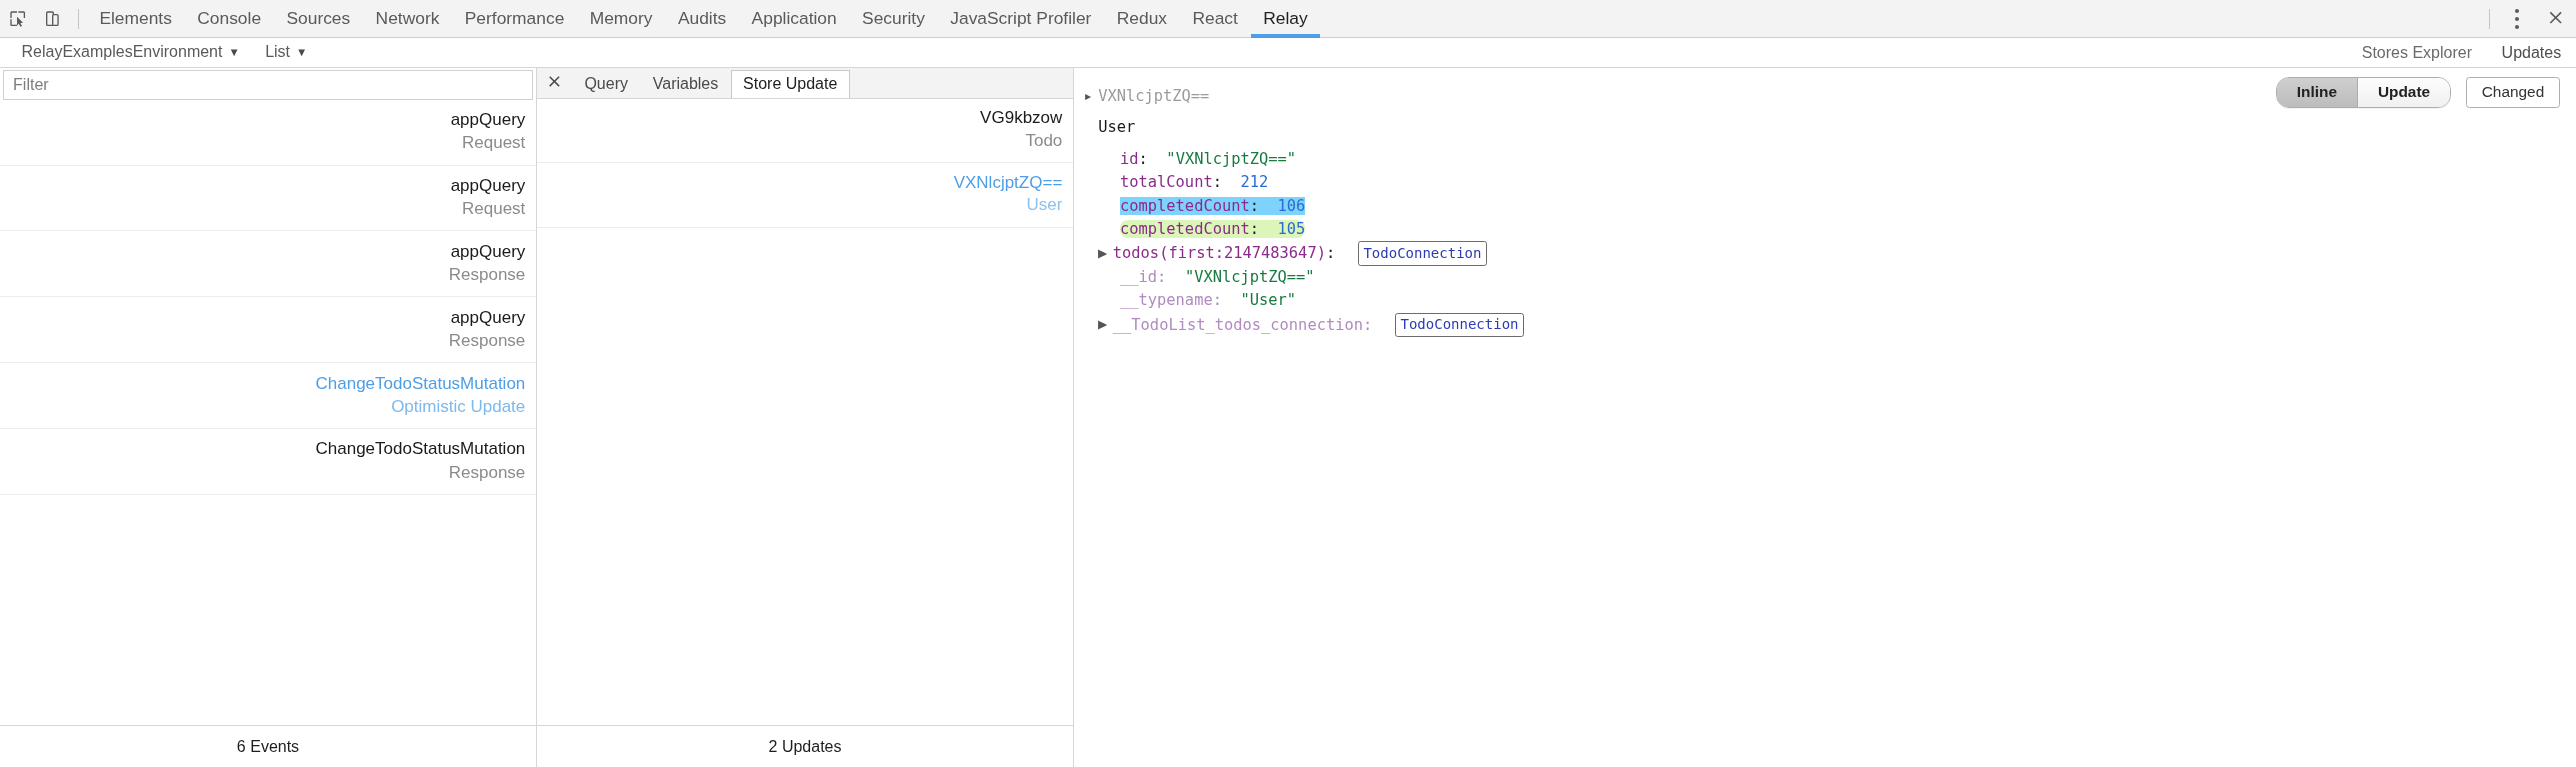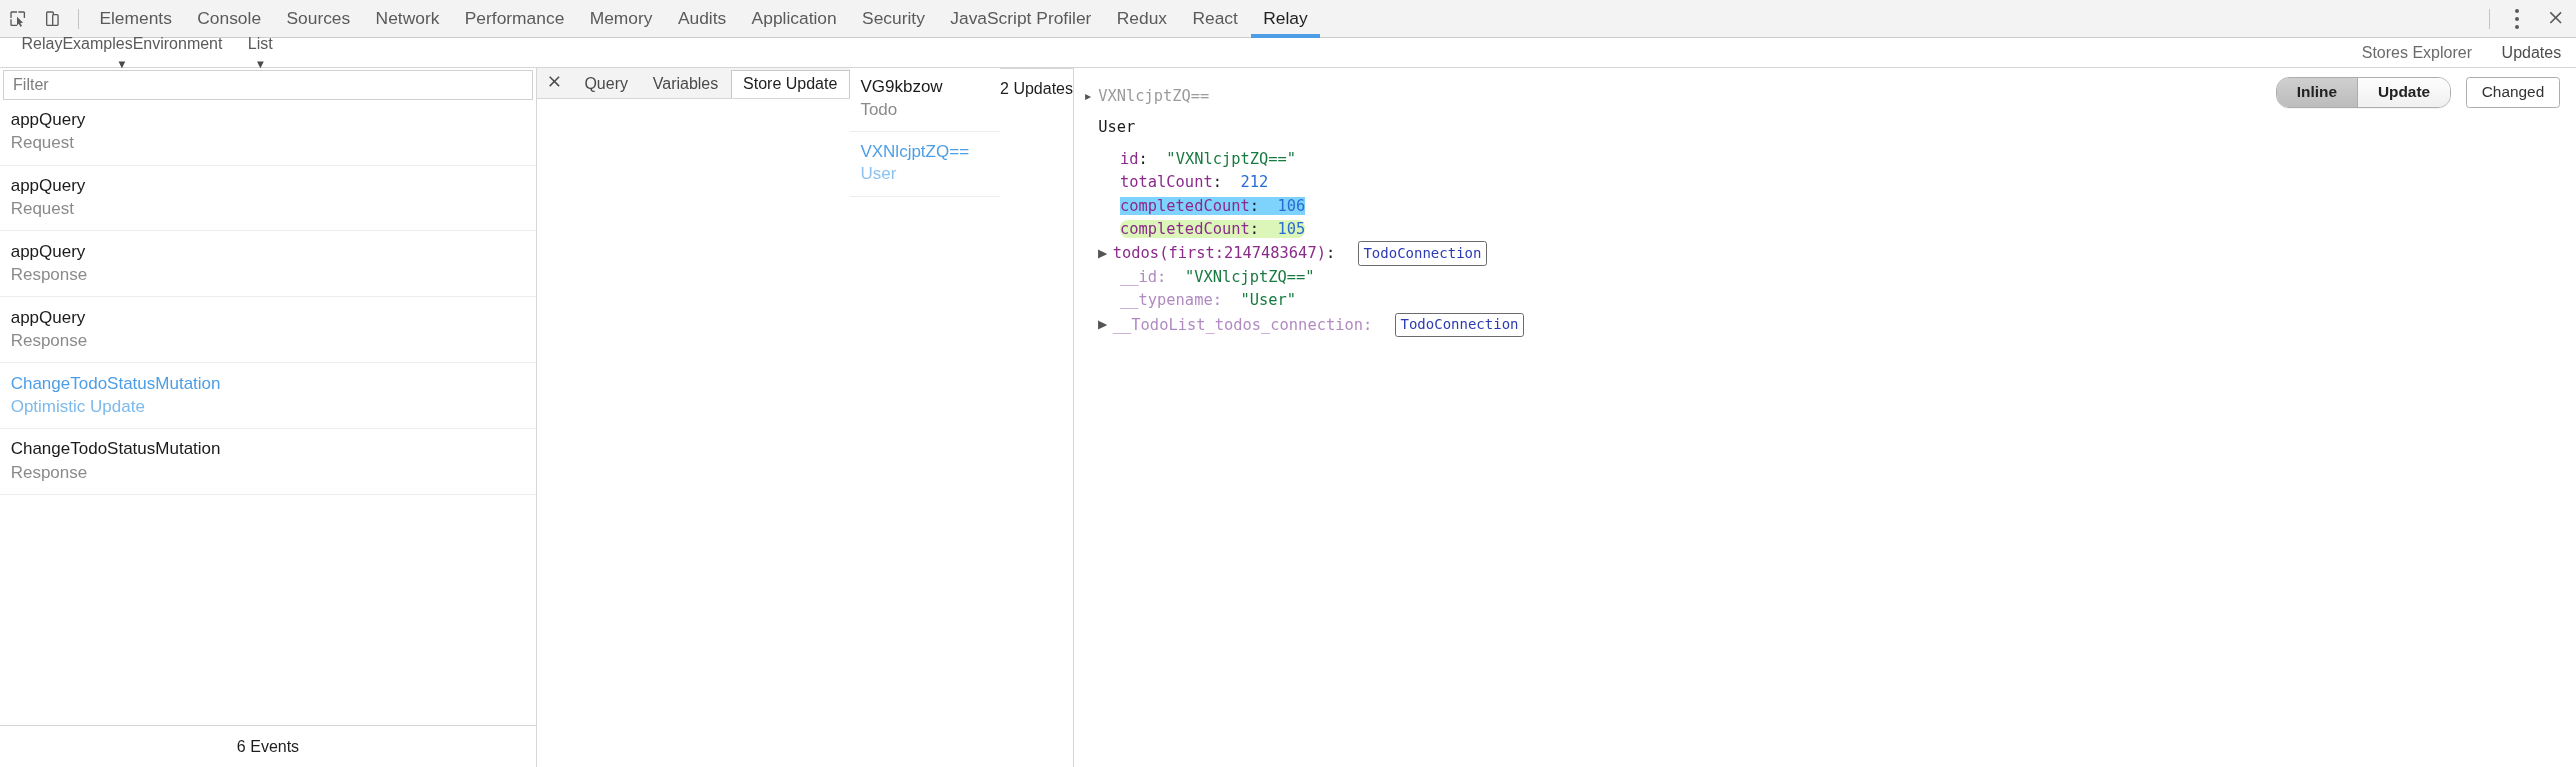--- a/index.html
+++ b/index.html
@@ -53,60 +53,59 @@
   
   .relay-bar {
     height: 29.5px; width: 100%;
     background: #fff; border-bottom: 0.7px solid #d6d6d6;
     display: flex; align-items: center; position: relative;
   }
   .dd {
     display: flex; align-items: center; gap: 6px;
     font-size: 16px; color: #5a5a5a; cursor: pointer;
     padding: 0 6.7px;
-    flex-direction: column;
   }
   .dd:first-child { margin-left: 14.8px; }
   .dd + .dd { margin-left: 12px; }
   .caret { font-size: 11.4px; line-height: 1; color:#4a4a4a; }
   .relay-right {
     position: absolute; right: 0; top: 0; height: 29.5px;
     display: flex; align-items: center;
   }
   .relay-right .rtab {
     font-size: 16px; color: #6a6a6a; padding: 0 14.8px;
     height: 29.5px; display: flex; align-items: center; cursor: pointer;
   }
   .relay-right .rtab.active { color: #4d4d4d; }
 
   
   .workspace {
     display: flex; width: 2576px;
     height: calc(767px - 38px - 29.5px);
   }
   .col-events { width: 537px; border-right: 0.7px solid #d6d6d6; display: flex; flex-direction: column; background:#fff;}
-  .col-updates { width: 537px; border-right: 0.7px solid #d6d6d6; display: flex; flex-direction: row; background:#fff;}
+  .col-updates { width: 537px; border-right: 0.7px solid #d6d6d6; display: flex; flex-direction: column; background:#fff;text-align:right;}
   .col-detail { flex: 1; display: flex; flex-direction: column; background: #fff; position: relative;}
 
   .filter-wrap { padding: 2.7px 2.7px 0 2.7px; }
   .filter-input {
     width: 100%; height: 29.5px;
     border: 0.7px solid #d0d0d0; background: #fff;
     font-size: 16px; color: #0f766e;
     padding: 0 9.4px;
     font-family: "Liberation Sans", sans-serif;
     outline: none;
   }
   .filter-input::placeholder { color: #7d7d7d; }
 
   .event-list { flex: 1; overflow: hidden; }
   .event-row {
     padding: 9.4px 10.7px 10.7px 10.7px;
     border-bottom: 0.7px solid #ececec;
-    cursor: pointer; line-height: 1.28;
+    cursor: pointer; line-height: 1.28; text-align: right;
   }
   .event-title { font-size: 17px; color: #1b1b1b; }
   .event-sub { font-size: 17px; color: #8b8b8b; margin-top: 1.3px; }
   .event-row.selected .event-title { color: #4d9ee6; }
   .event-row.selected .event-sub { color: #7cb9ec; }
 
   .col-footer {
     height: 42px; border-top: 0.7px solid #d6d6d6;
     display: flex; align-items: center; justify-content: center;
     font-size: 16px; color: #1e1e1e; background: #fff;

